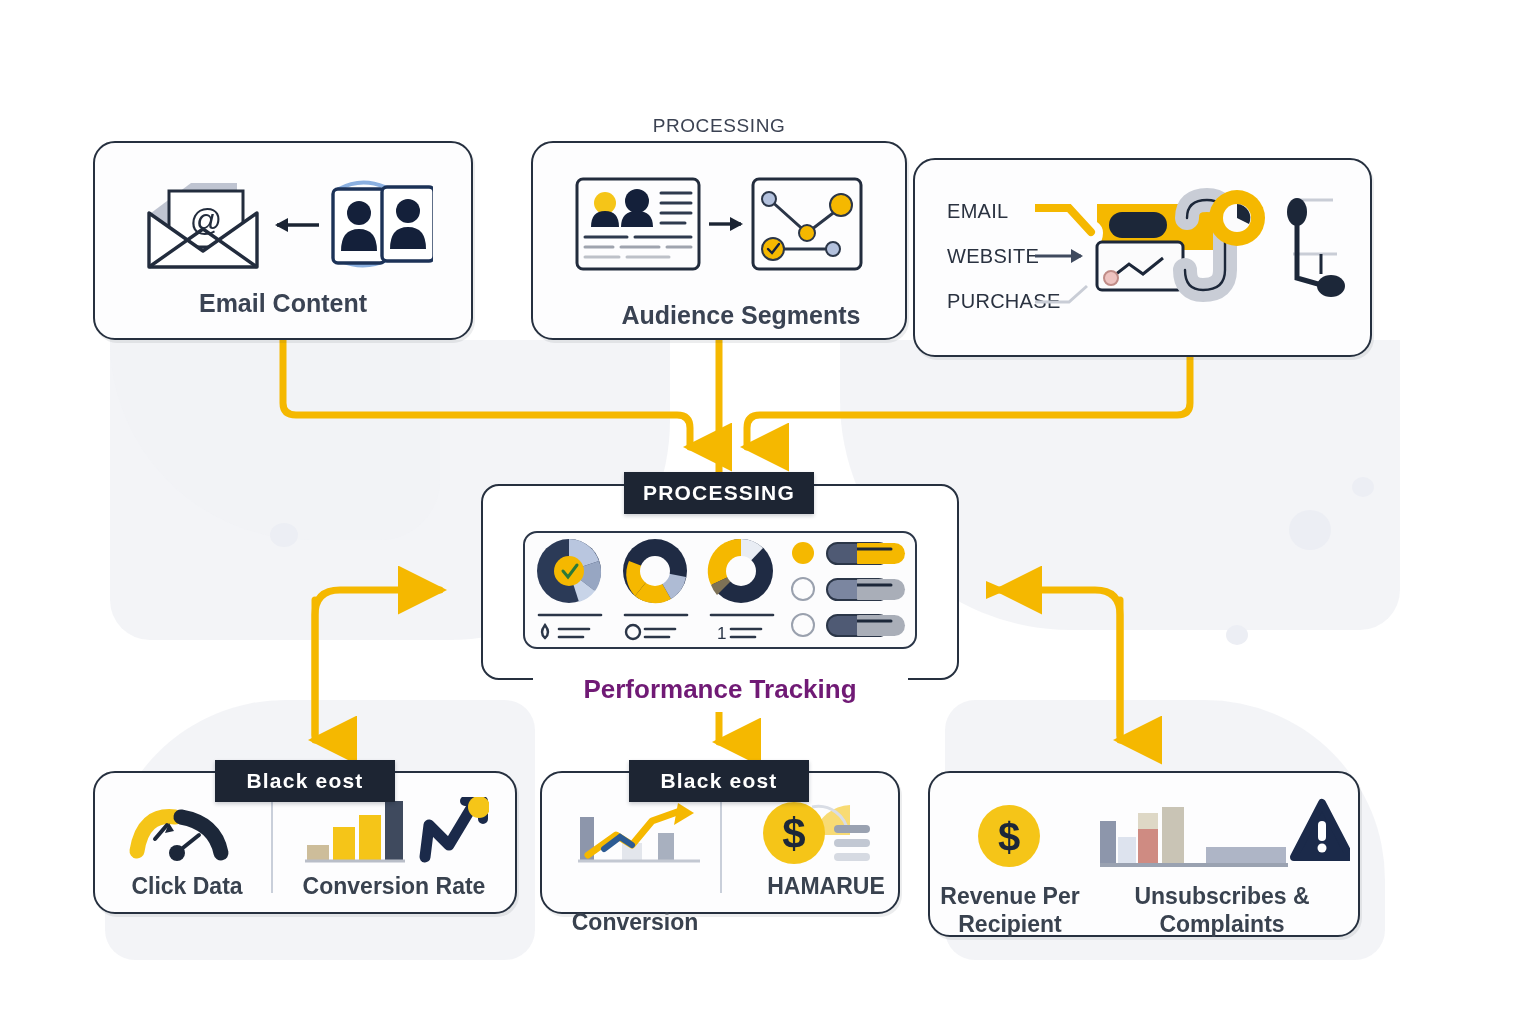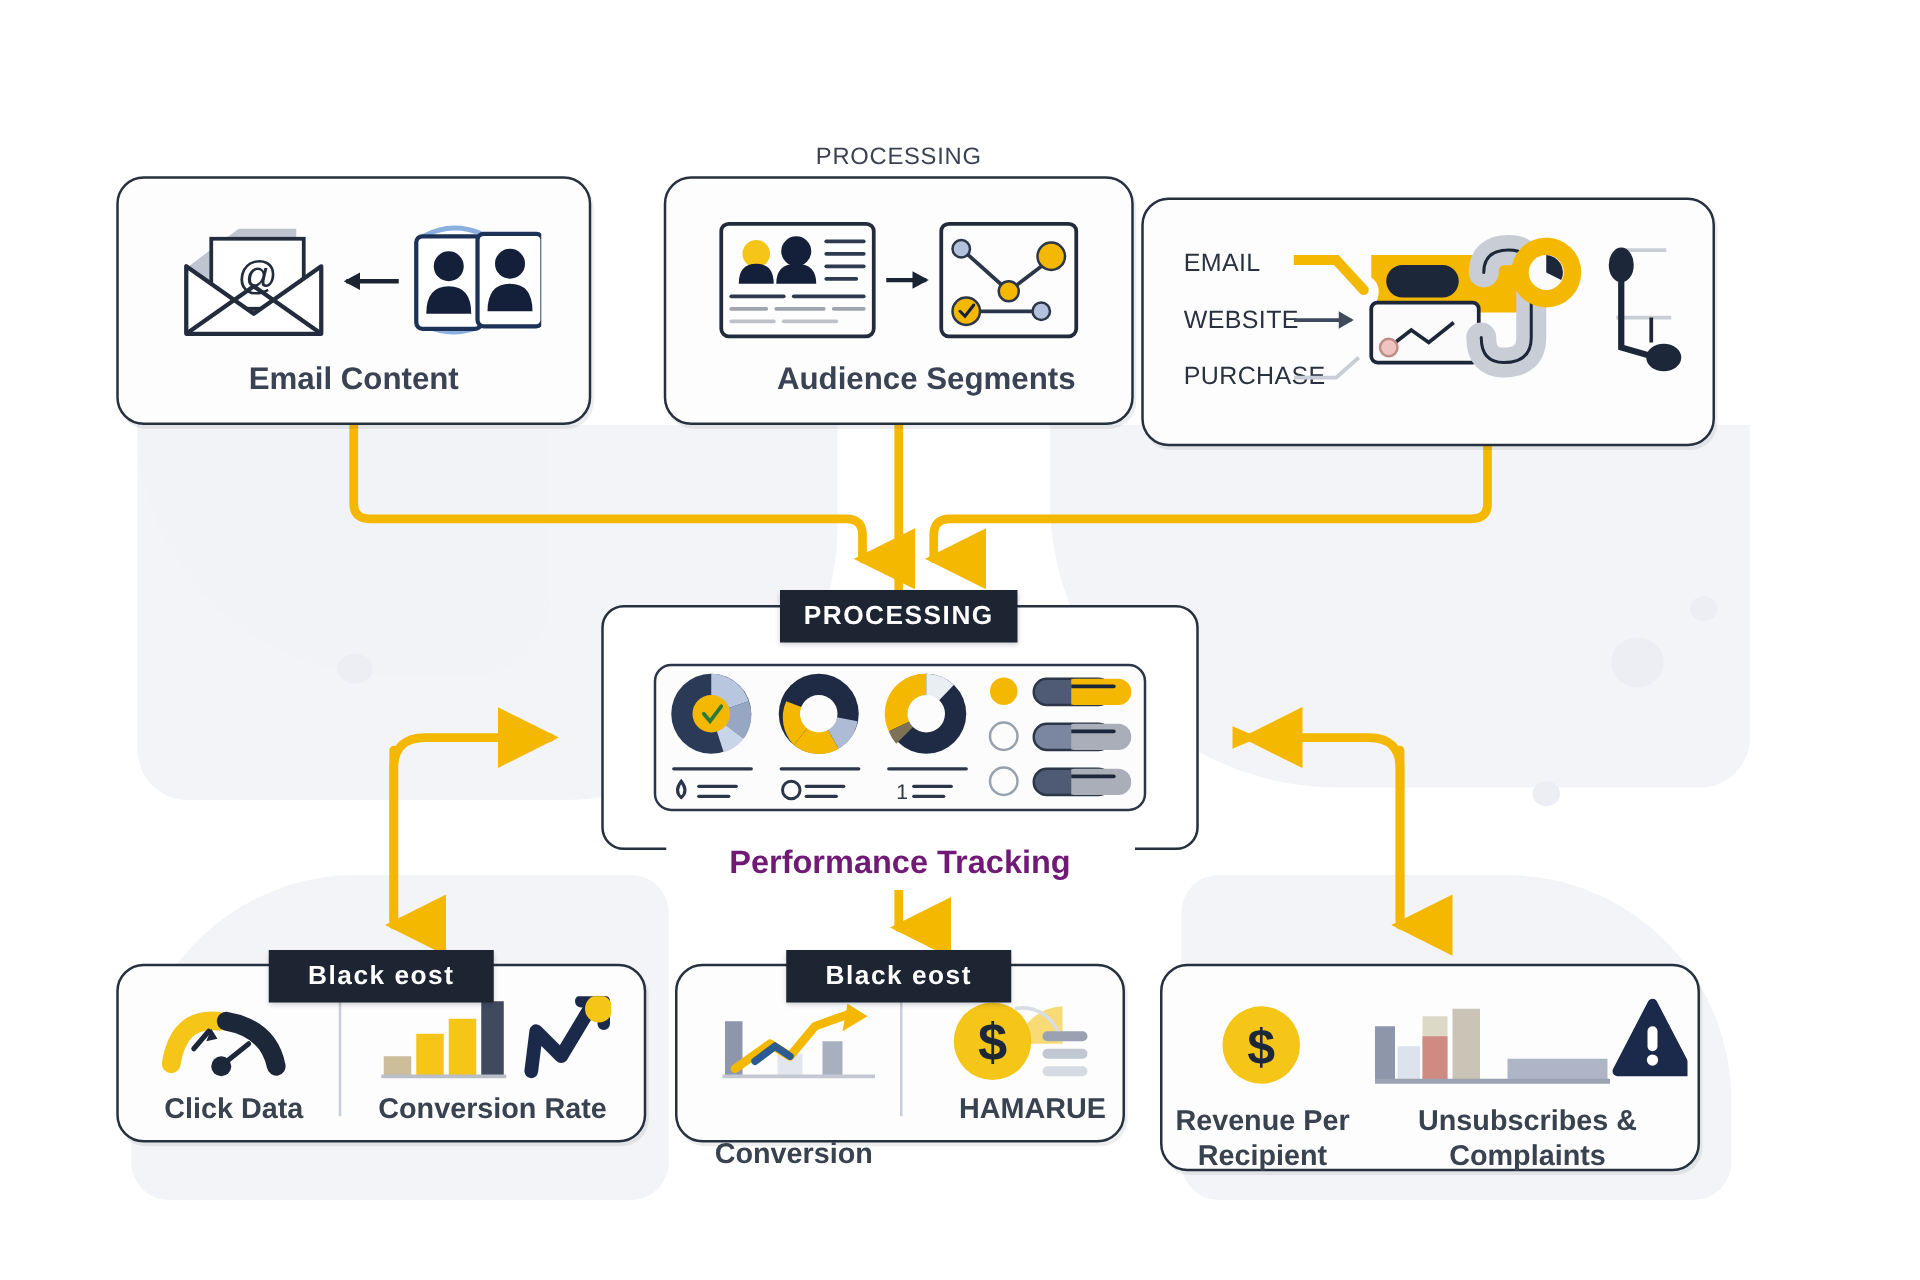--- a/index.html
+++ b/index.html
@@ -259,21 +259,21 @@
         <path d="M200,28 L238,62 L272,36" fill="none" stroke="#2b3648" stroke-width="3"></path>
         <path d="M212,78 L262,78" fill="none" stroke="#2b3648" stroke-width="3"></path>
         <circle cx="200" cy="28" r="7" fill="#b3c1dd" stroke="#2b3648" stroke-width="2"></circle>
         <circle cx="272" cy="34" r="11" fill="#f5b800" stroke="#2b3648" stroke-width="2"></circle>
         <circle cx="238" cy="62" r="8" fill="#f5b800" stroke="#2b3648" stroke-width="2"></circle>
         <circle cx="264" cy="78" r="7" fill="#b3c1dd" stroke="#2b3648" stroke-width="2"></circle>
         <circle cx="204" cy="78" r="11" fill="#f5b800" stroke="#2b3648" stroke-width="2"></circle>
         <path d="M199,78 L203,82 L210,73" fill="none" stroke="#14203a" stroke-width="2.4" stroke-linecap="round"></path>
       </svg>
     </div>
-    <div class="card-title" style="top:146px;padding-left:44px;">Audience Segments</div>
+    <div class="card-title" style="top:158px;padding-left:44px;">Audience Segments</div>
   </div>
 
   <div class="card" style="left:913px;top:141px;width:459px;height:199px;margin-top:17px;">
     <div class="beh-label" style="left:32px;top:40px;">EMAIL</div>
     <div class="beh-label" style="left:32px;top:85px;">WEBSITE</div>
     <div class="beh-label" style="left:32px;top:130px;">PURCHASE</div>
     <div style="position:absolute;left:120px;top:22px;width:320px;height:128px;">
       <svg width="320" height="128" viewBox="0 0 320 128">
         <path d="M0,26 L34,26 L56,50" fill="none" stroke="#f5b800" stroke-width="8" stroke-linecap="round"></path>
         <path d="M0,74 L46,74" fill="none" stroke="#3f4a5e" stroke-width="3"></path>

